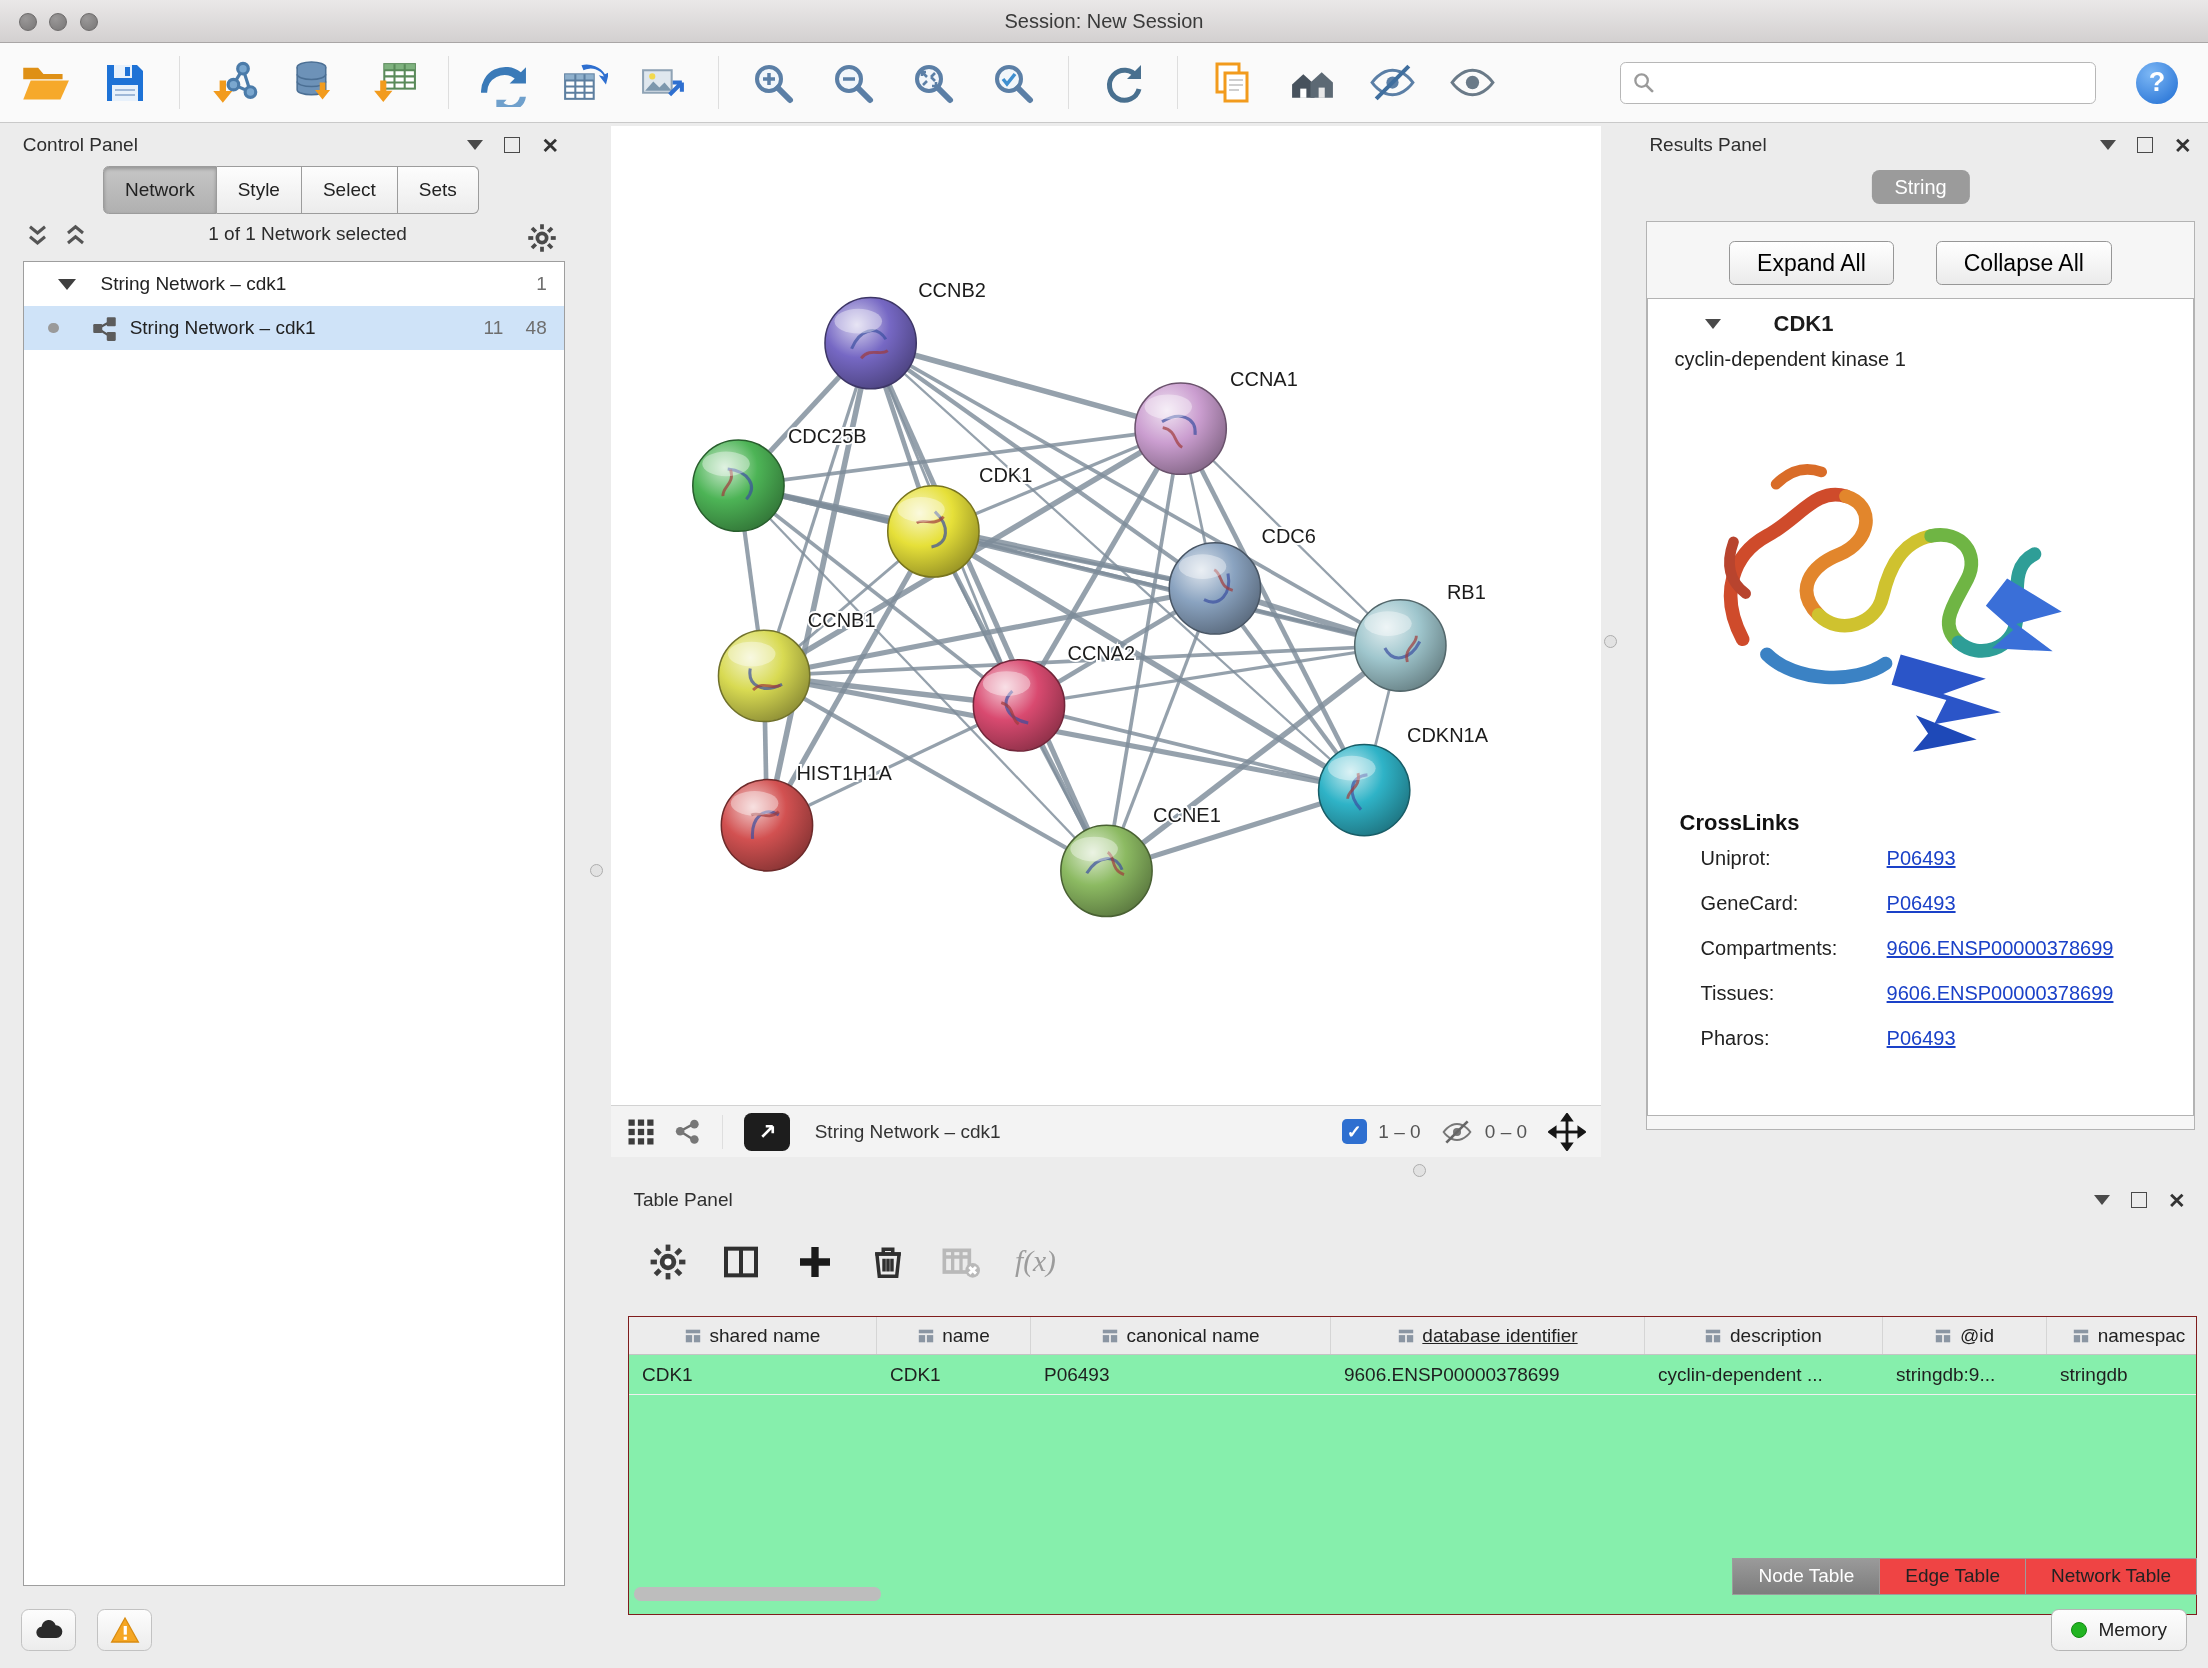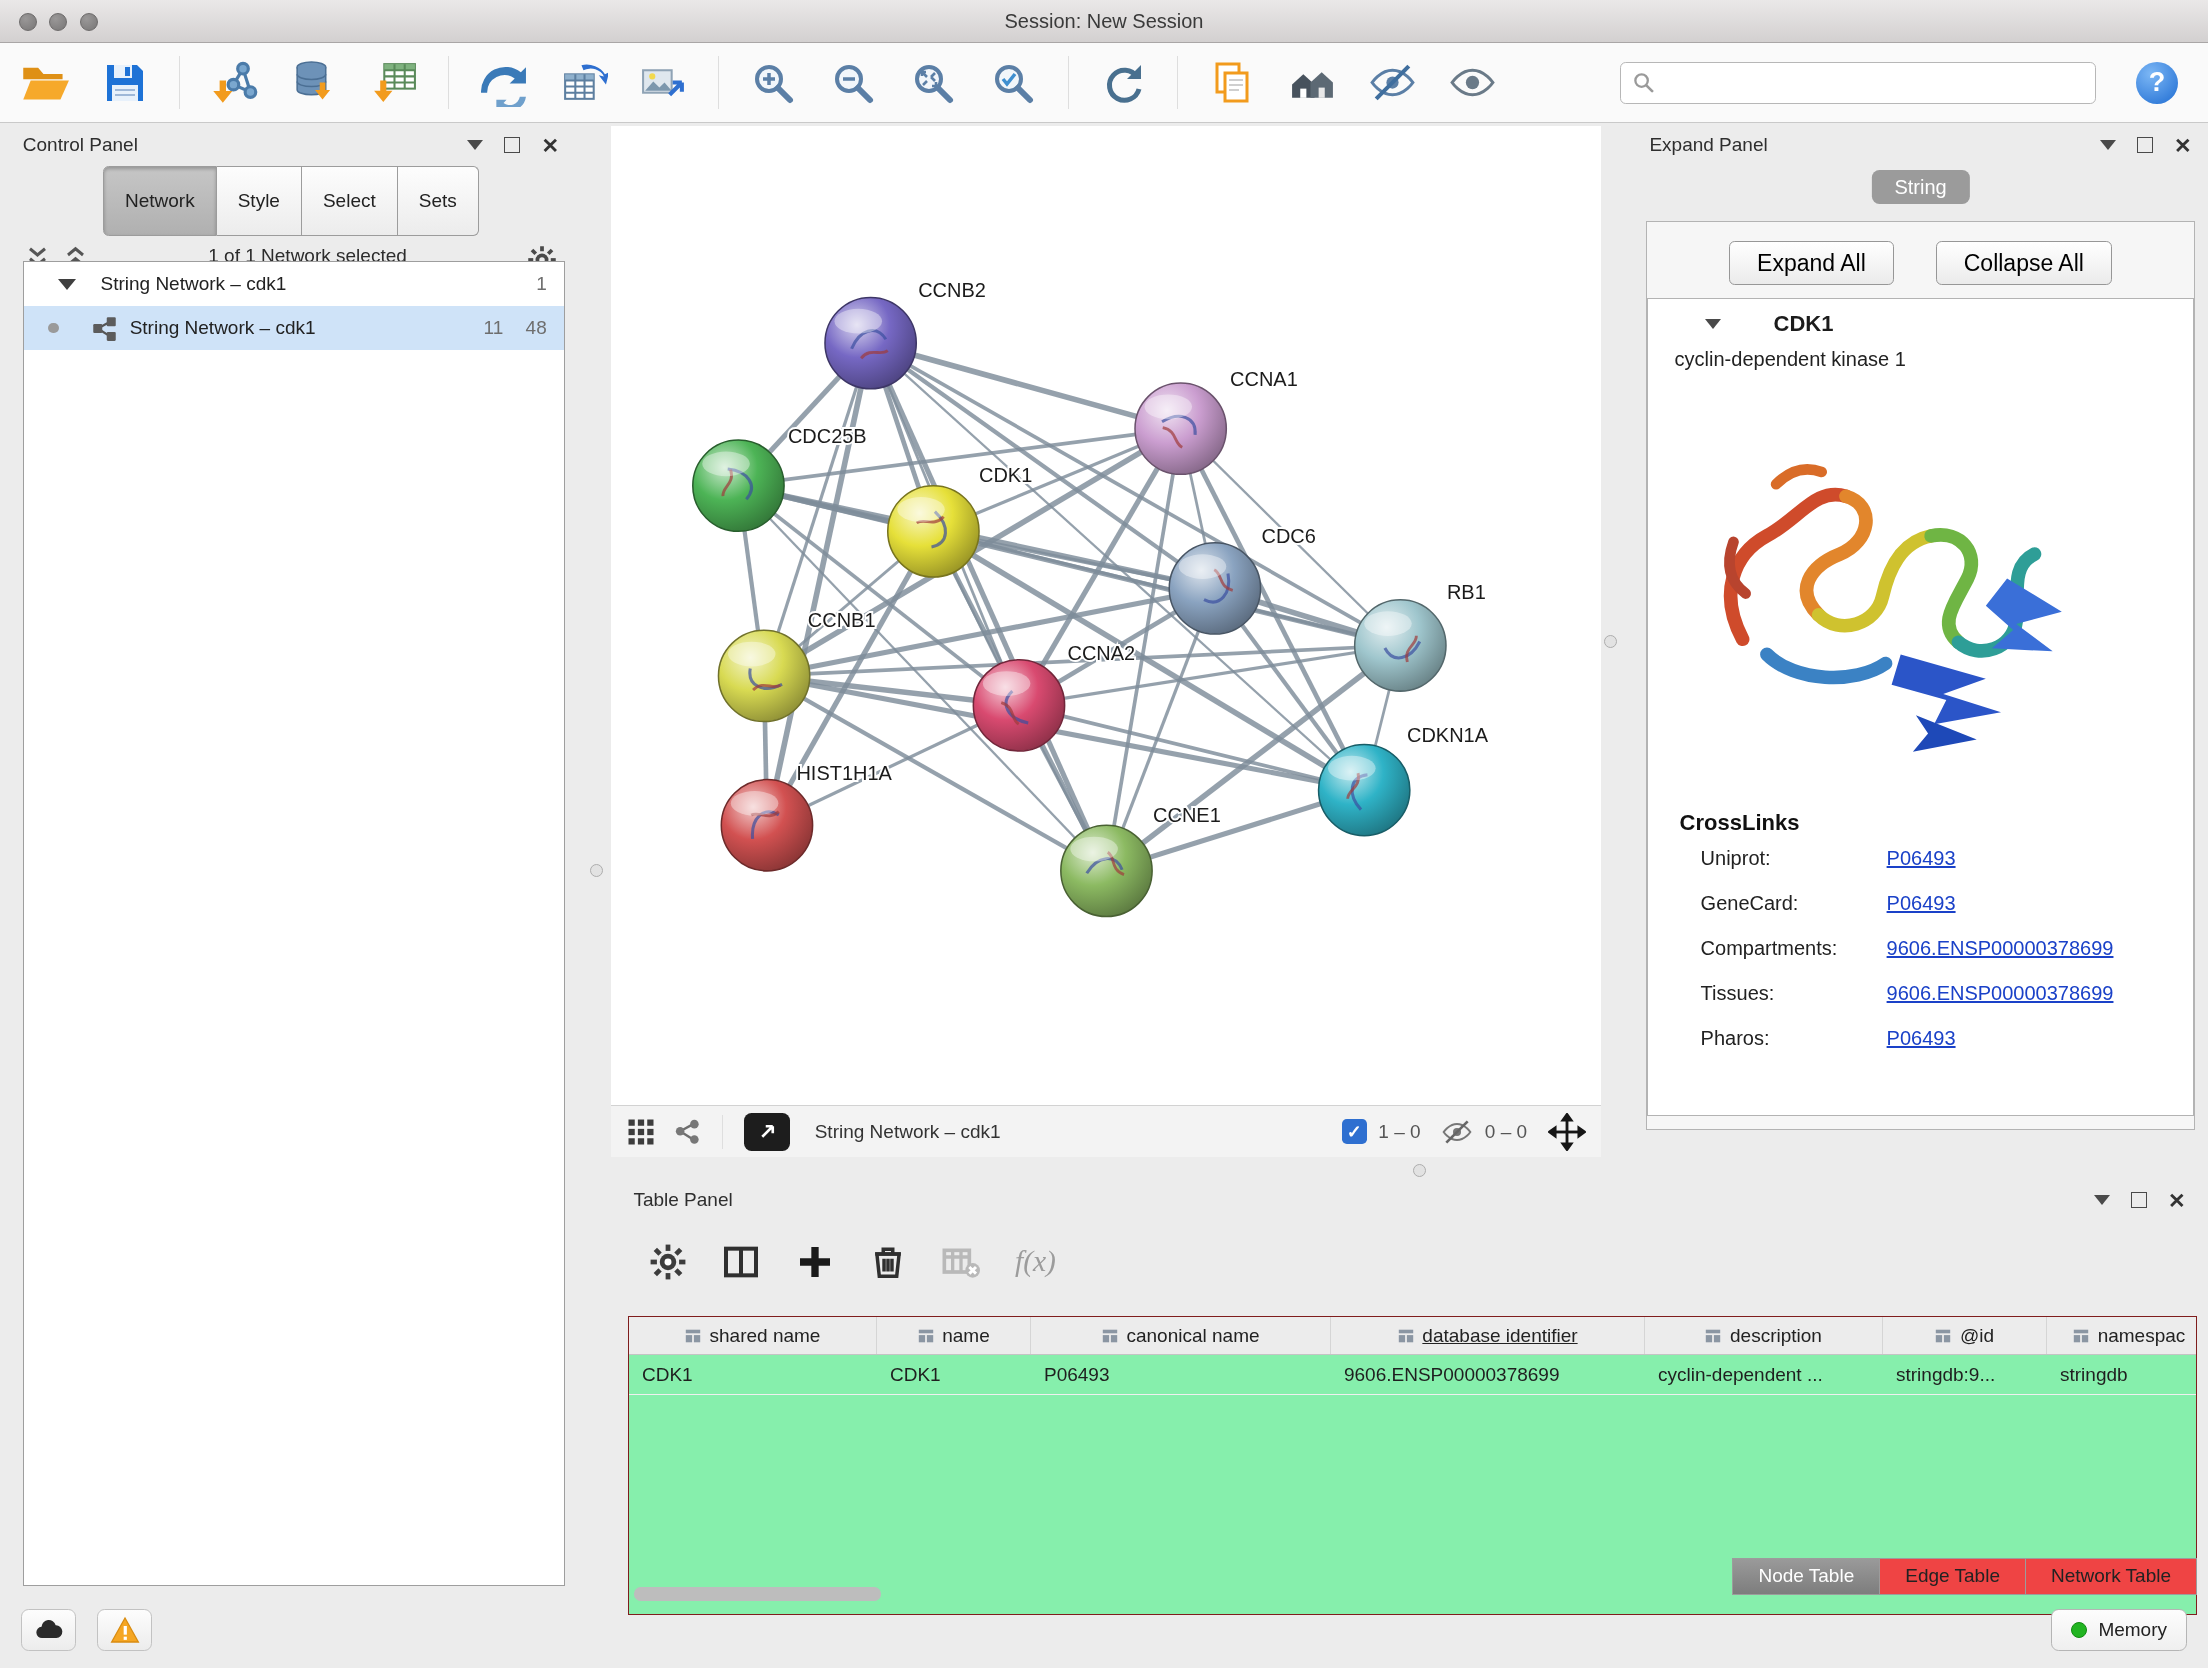--- a/index.html
+++ b/index.html
@@ -24,21 +24,21 @@
   
   .phead{height:38px;display:flex;align-items:center;padding:0 11.4px;font-size:19px;color:#2e2e2e}
   .picons{margin-left:auto;display:flex;gap:21px;align-items:center}
   .tri-down{width:0;height:0;border-left:8.6px solid transparent;border-right:8.6px solid transparent;border-top:10.5px solid #4a4a4a}
   .sq{width:16px;height:16px;border:1.9px solid #4a4a4a}
   .xx{font-size:21px;font-weight:bold;color:#333;line-height:1}
 
   
   .control-panel{position:absolute;left:11.4px;top:126px;width:559px;height:1469px}
   .ctabs{display:flex;justify-content:center;margin-top:1.9px}
-  .ctab{border:1px solid #9c9c9c;border-left:none;background:linear-gradient(#fdfdfd,#ececec);padding:23px 21px;font-size:19px;color:#222;cursor:pointer}
+  .ctab{border:1px solid #9c9c9c;border-left:none;background:linear-gradient(#fdfdfd,#ececec);padding:12px 21px;font-size:19px;color:#222;cursor:pointer}
   .ctab:first-child{border-left:1px solid #9c9c9c;border-radius:5.7px 0 0 5.7px}
   .ctab:last-child{border-radius:0 5.7px 5.7px 0}
   .ctab.active{background:linear-gradient(#c6c6c6,#b0b0b0);box-shadow:inset 0 1.9px 3.8px rgba(0,0,0,.25)}
   .netselrow{display:flex;align-items:flex-start;height:44px;margin-top:9.5px;padding:0 13.3px;gap:13.3px}
   .netseltext{flex:1;text-align:center;font-size:19px;color:#2c2c2c}
   .treebox{position:absolute;left:11.4px;right:5.7px;top:135px;bottom:8.6px;background:#fff;border:1px solid #9e9e9e;overflow:hidden}
   .trow{display:flex;align-items:center;height:44px;padding:0 17px;gap:11.4px;font-size:19px}
   .trow .grow{flex:1;overflow:hidden;white-space:nowrap}
   .trow.selected{background:#cfe3f8}
   .tree-tri{width:0;height:0;border-left:9.5px solid transparent;border-right:9.5px solid transparent;border-top:11.4px solid #3f3f3f;margin:0 13.3px 0 17px}
@@ -558,21 +558,21 @@
     </svg>
   </span>
 </div>
 
 <div class="splitdot" style="left:590px;top:864px"></div>
 <div class="splitdot" style="left:1604px;top:635px"></div>
 <div class="splitdot" style="left:1413px;top:1164px"></div>
 
 <div class="results-panel">
   <div class="phead">
-    <span>Expand Panel</span>
+    <span>Results Panel</span>
     <span class="picons">
       <span class="tri-down"></span>
       <span class="sq"></span>
       <span class="xx">✕</span>
     </span>
   </div>
   <div class="string-badge">String</div>
   <div class="results-box">
     <div class="rbtnrow">
       <button class="rbtn">Expand All</button>

